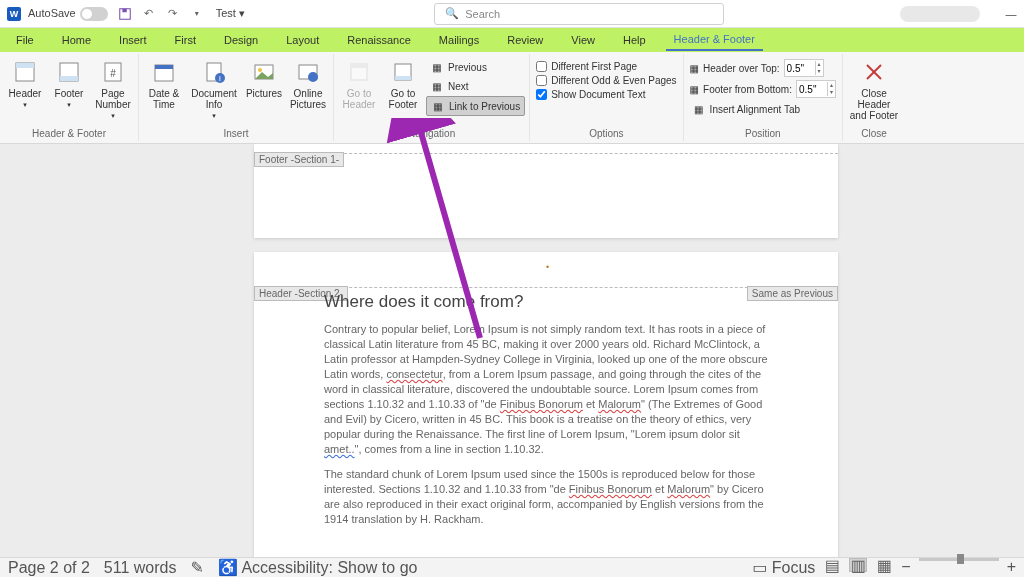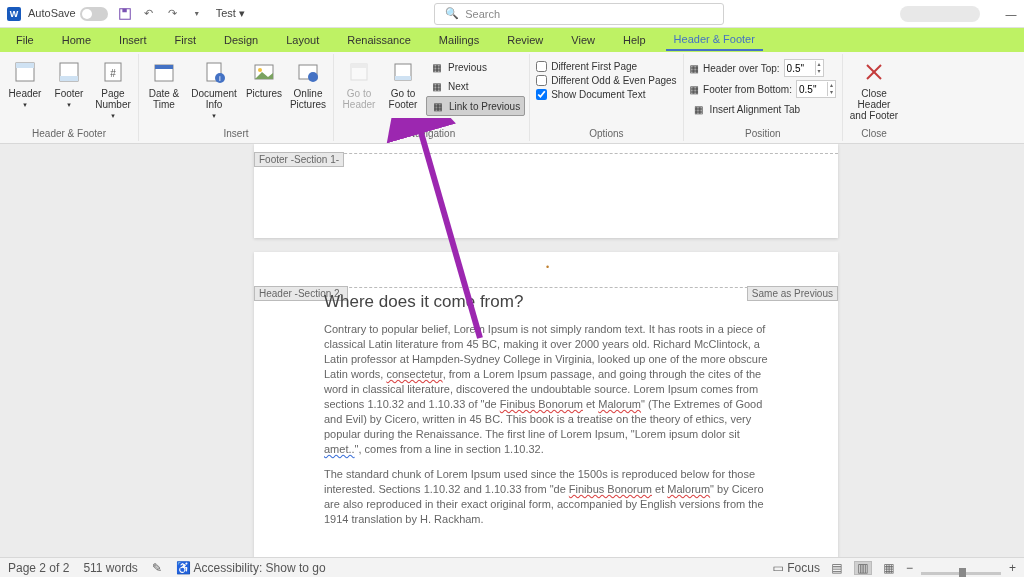--- a/index.html
+++ b/index.html
@@ -60,22 +60,22 @@
 .doccontent{position:absolute;top:36px;left:70px;right:70px;color:#555}
 .doccontent h2{font-size:17px;font-weight:500;color:#444;margin-bottom:10px;margin-top:4px}
 .doccontent p{font-size:11px;line-height:15px;margin-bottom:10px;color:#666}
 .erru{text-decoration:underline wavy #d94141;text-decoration-skip-ink:none}
 .errb{text-decoration:underline wavy #3a6fd8}
 
 
 .arrow-wrap{position:absolute;left:380px;top:118px;pointer-events:none}
 
 
-.statusbar{position:absolute;bottom:0;left:0;right:0;height:20px;background:#f3f3f3;border-top:1px solid #d8d8d8;display:flex;align-items:center;padding:0 8px;font-size:12px;color:#555;gap:14px}
-.statusbar .right{margin-left:auto;display:flex;align-items:flex-end;gap:8px}
+.statusbar{position:absolute;bottom:0;left:0;right:0;height:20px;background:#f3f3f3;border-top:1px solid #d8d8d8;display:flex;align-items:center;padding:0 8px;font-size:16px;color:#555;gap:14px}
+.statusbar .right{margin-left:auto;display:flex;align-items:flex-start;gap:8px}
 .viewbtn{width:18px;height:14px;border:1px solid transparent;display:flex;align-items:center;justify-content:center;cursor:pointer;color:#666}
 .viewbtn.active{background:#d0d0d0;border-color:#bbb}
 .zoomslider{width:80px;height:3px;background:#c8c8c8;position:relative}
 .zoomslider::after{content:"";position:absolute;width:7px;height:10px;background:#888;top:-4px;left:38px}
 </style>
 </head>
 <body>
 
 <div class="titlebar">
   <div class="wicon">

